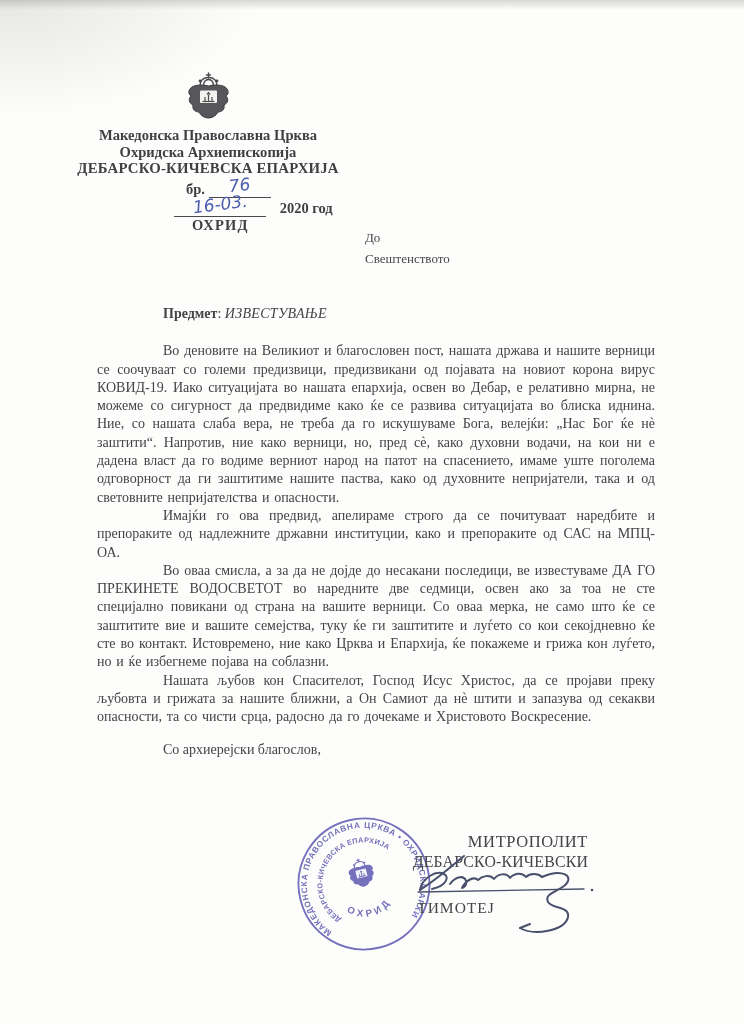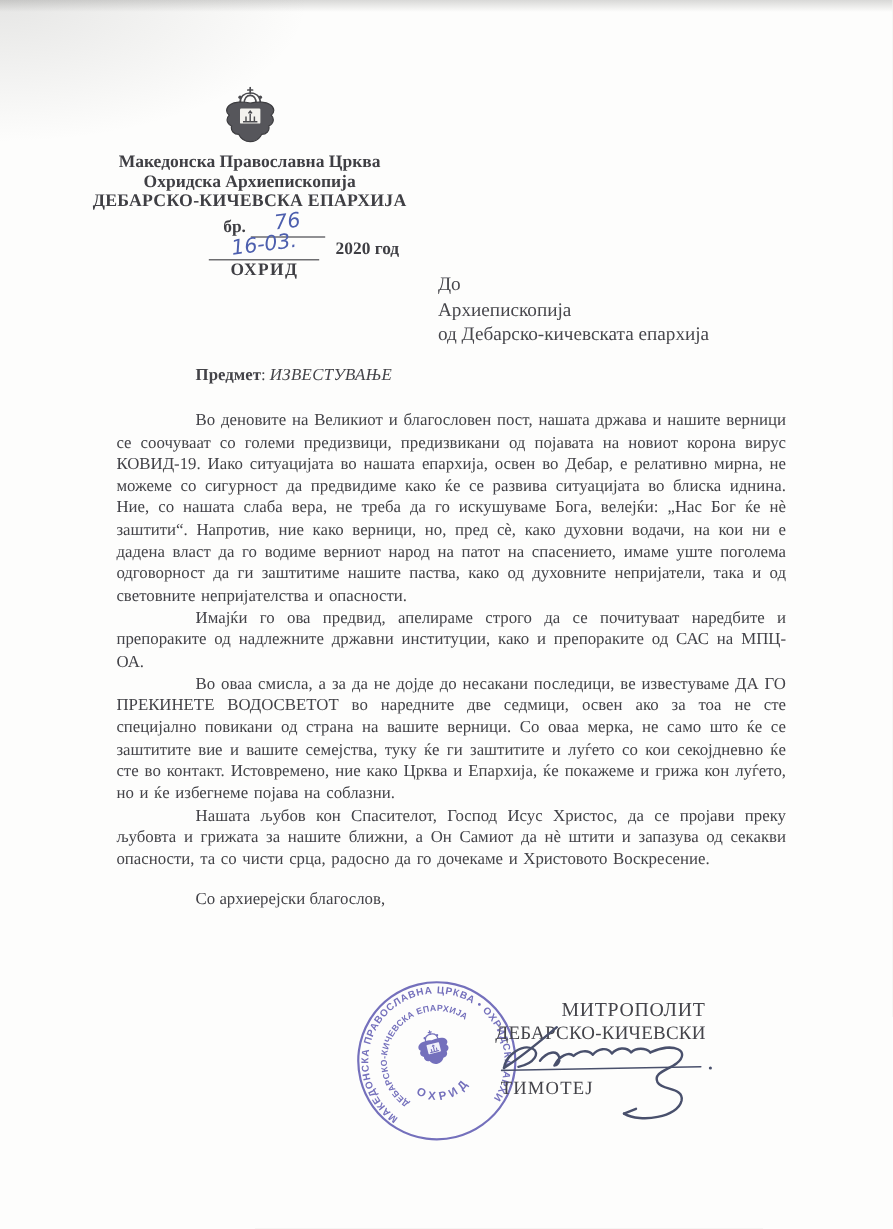--- a/index.html
+++ b/index.html
@@ -47,21 +47,21 @@
     font-family:"DejaVu Sans", sans-serif;font-style:italic;font-weight:normal;
     color:#4d5fae;font-size:17px;display:inline-block;
     transform:rotate(-7deg) translateY(-2px);
   }
   .year-lbl{margin-left:10px;}
   .city-row{margin-left:6px;letter-spacing:1.2px;margin-top:2px;}
 
   
   .recipient{
     position:absolute;left:365px;top:228px;
-    font-size:16px;line-height:20.5px;color:#47474c;
+    font-size:13px;line-height:20.5px;color:#47474c;
   }
 
   
   .main-col{
     position:absolute;left:97px;top:305px;width:558px;
     font-size:14px;line-height:18.3px;color:#434348;
   }
   .main-col p{margin:0;}
   .subject{margin:0 0 19px 0 !important;text-indent:66px;}
   .subject .lbl{font-weight:bold;}
@@ -123,22 +123,21 @@
     </div>
     <div class="num-row">
       <span class="blank b2"><span class="hw">16-03.</span></span>
       <span class="year-lbl">2020 год</span>
     </div>
     <div class="city-row">ОХРИД</div>
   </div>
 
   <div class="recipient">
     <div>До</div>
-    <div>Архиепископија</div>
-    <div>од Дебарско-кичевската епархија</div>
+    <div>Свештенството</div>
   </div>
 
   <div class="main-col">
     <p class="subject"><span class="lbl">Предмет</span><span>: </span><span class="val">ИЗВЕСТУВАЊЕ</span></p>
     <p class="body-p">Во деновите на Великиот и благословен пост, нашата држава и нашите верници се соочуваат со големи предизвици, предизвикани од појавата на новиот корона вирус КОВИД-19. Иако ситуацијата во нашата епархија, освен во Дебар, е релативно мирна, не можеме со сигурност да предвидиме како ќе се развива ситуацијата во блиска иднина. Ние, со нашата слаба вера, не треба да го искушуваме Бога, велејќи: „Нас Бог ќе нѐ заштити“. Напротив, ние како верници, но, пред сѐ, како духовни водачи, на кои ни е дадена власт да го водиме верниот народ на патот на спасението, имаме уште поголема одговорност да ги заштитиме нашите паства, како од духовните непријатели, така и од световните непријателства и опасности.</p>
     <p class="body-p">Имајќи го ова предвид, апелираме строго да се почитуваат наредбите и препораките од надлежните државни институции, како и препораките од САС на МПЦ-ОА.</p>
     <p class="body-p">Во оваа смисла, а за да не дојде до несакани последици, ве известуваме ДА ГО ПРЕКИНЕТЕ ВОДОСВЕТОТ во наредните две седмици, освен ако за тоа не сте специјално повикани од страна на вашите верници. Со оваа мерка, не само што ќе се заштитите вие и вашите семејства, туку ќе ги заштитите и луѓето со кои секојдневно ќе сте во контакт. Истовремено, ние како Црква и Епархија, ќе покажеме и грижа кон луѓето, но и ќе избегнеме појава на соблазни.</p>
     <p class="body-p">Нашата љубов кон Спасителот, Господ Исус Христос, да се пројави преку љубовта и грижата за нашите ближни, а Он Самиот да нѐ штити и запазува од секакви опасности, та со чисти срца, радосно да го дочекаме и Христовото Воскресение.</p>
     <p class="closing">Со архиерејски благослов,</p>
   </div>

